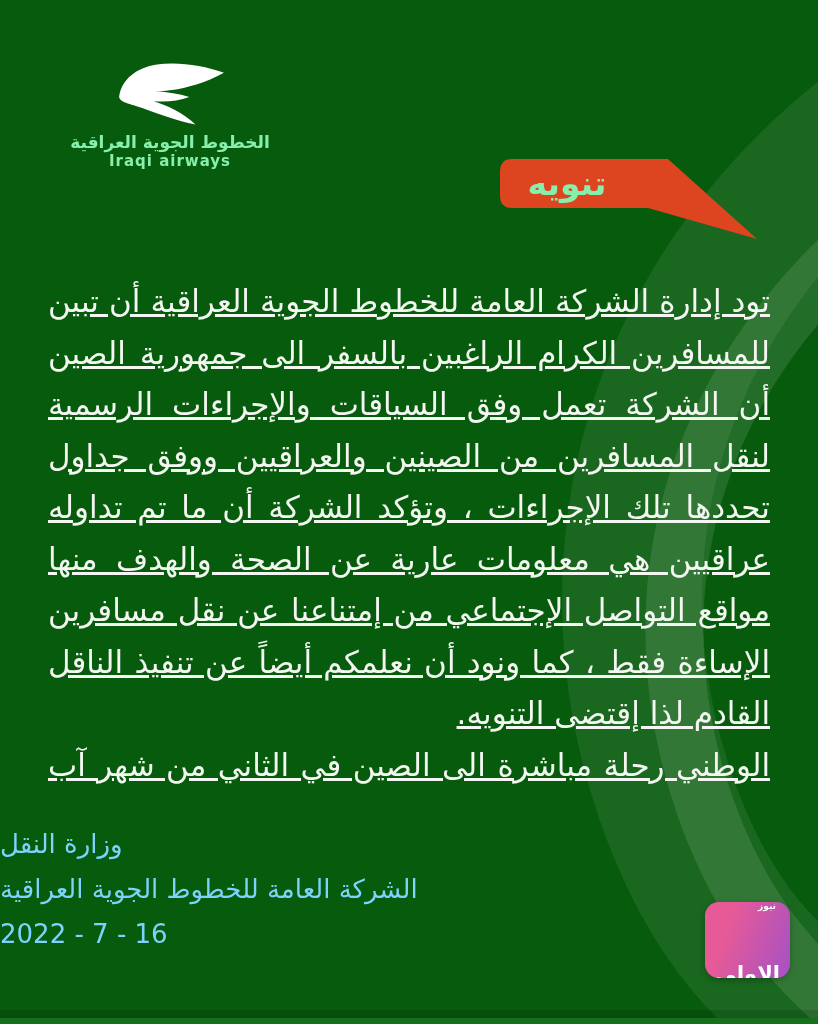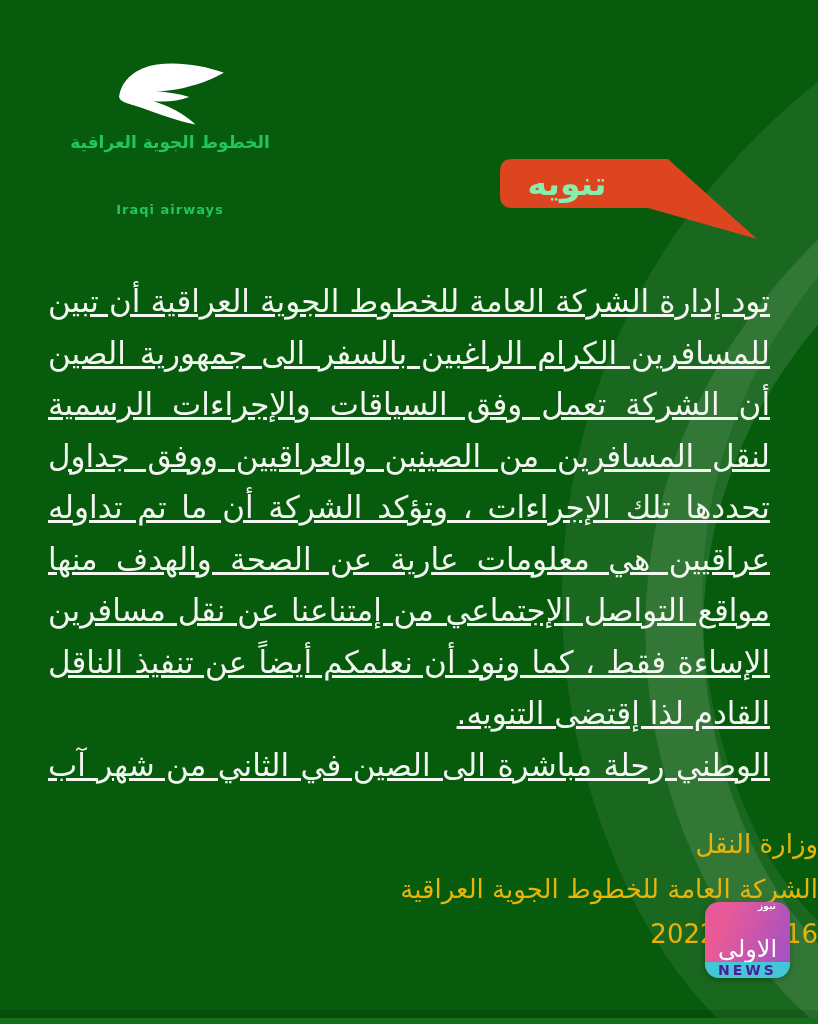--- a/index.html
+++ b/index.html
@@ -12,25 +12,25 @@
     font-family:"DejaVu Sans", sans-serif;
   }
   
   .swoosh{position:absolute;inset:0;width:818px;height:1024px;}
   .swoosh .arc-outer{fill:none;stroke:rgba(255,255,255,0.08);stroke-width:140;}
   .swoosh .arc-inner{fill:none;stroke:rgba(255,255,255,0.11);stroke-width:58;}
   
   .logo{
     position:absolute;left:70px;top:58px;width:200px;
     display:flex;flex-direction:column;align-items:center;
-    color:#22c55e;text-align:center;
+    color:#86efac;text-align:center;
   }
   .logo .bird{width:114px;height:68px;margin-bottom:6px;}
   .logo-ar{font-size:17px;font-weight:bold;line-height:20px;letter-spacing:-1px;}
-  .logo-en{font-size:13px;font-weight:bold;line-height:19px;letter-spacing:1px;margin-top:48px;}
+  .logo-en{font-size:15px;font-weight:bold;line-height:19px;letter-spacing:1px;}
   
   .ribbon-svg{position:absolute;left:0;top:0;width:818px;height:1024px;pointer-events:none;}
   .ribbon-svg path{fill:#DD4520;}
   .ribbon-label{
     position:absolute;left:512px;top:159px;width:110px;height:49px;
     display:flex;align-items:center;justify-content:center;
     color:#86efac;font-size:33px;font-weight:bold;direction:rtl;
   }
   
   .body{
@@ -39,39 +39,39 @@
     font-size:31px;line-height:51.5px;
   }
   .body .line{
     text-align:justify;text-align-last:justify;text-justify:inter-word;
     height:51.5px;overflow:hidden;text-decoration:underline;
   }
   .body .line.last{text-align-last:right;}
   
   .footer{
     position:absolute;left:0;right:0;top:822px;
-    text-align:right;direction:rtl;color:#eab308;
+    text-align:left;direction:rtl;color:#7dd3fc;
     font-size:26px;line-height:45px;
   }
   .footer .date{direction:rtl;}
   
   .news-badge{
     position:absolute;left:705px;top:902px;width:85px;height:76px;
     border-radius:14px;overflow:hidden;
     box-shadow:0 2px 6px rgba(0,0,0,0.25);
     display:flex;flex-direction:column;
   }
   .badge-top{
     flex:1;
     background:linear-gradient(110deg,#E85A97 25%,#A251C6 100%);
     display:flex;flex-direction:column;align-items:center;justify-content:center;
     color:#ffffff;direction:rtl;gap:25px;
   }
   .badge-small{font-size:9px;line-height:9px;font-weight:bold;align-self:flex-start;margin-right:14px;}
-  .badge-big{font-size:24px;line-height:26px;font-weight:normal;letter-spacing:-1px;}
+  .badge-big{font-size:21px;line-height:26px;font-weight:bold;letter-spacing:-1px;margin-top:25px;}
   .badge-news{
     height:22px;background:#45C6D8;color:#4c1d95;
     display:flex;align-items:center;justify-content:center;
     font-size:14px;font-weight:bold;letter-spacing:3px;direction:ltr;
   }
   .bottom-line{position:absolute;left:0;right:0;bottom:0;height:6px;background:#16701B;}
   .bottom-shade{position:absolute;left:0;right:0;bottom:6px;height:8px;background:rgba(0,0,0,0.12);}
 </style>
 </head>
 <body>

